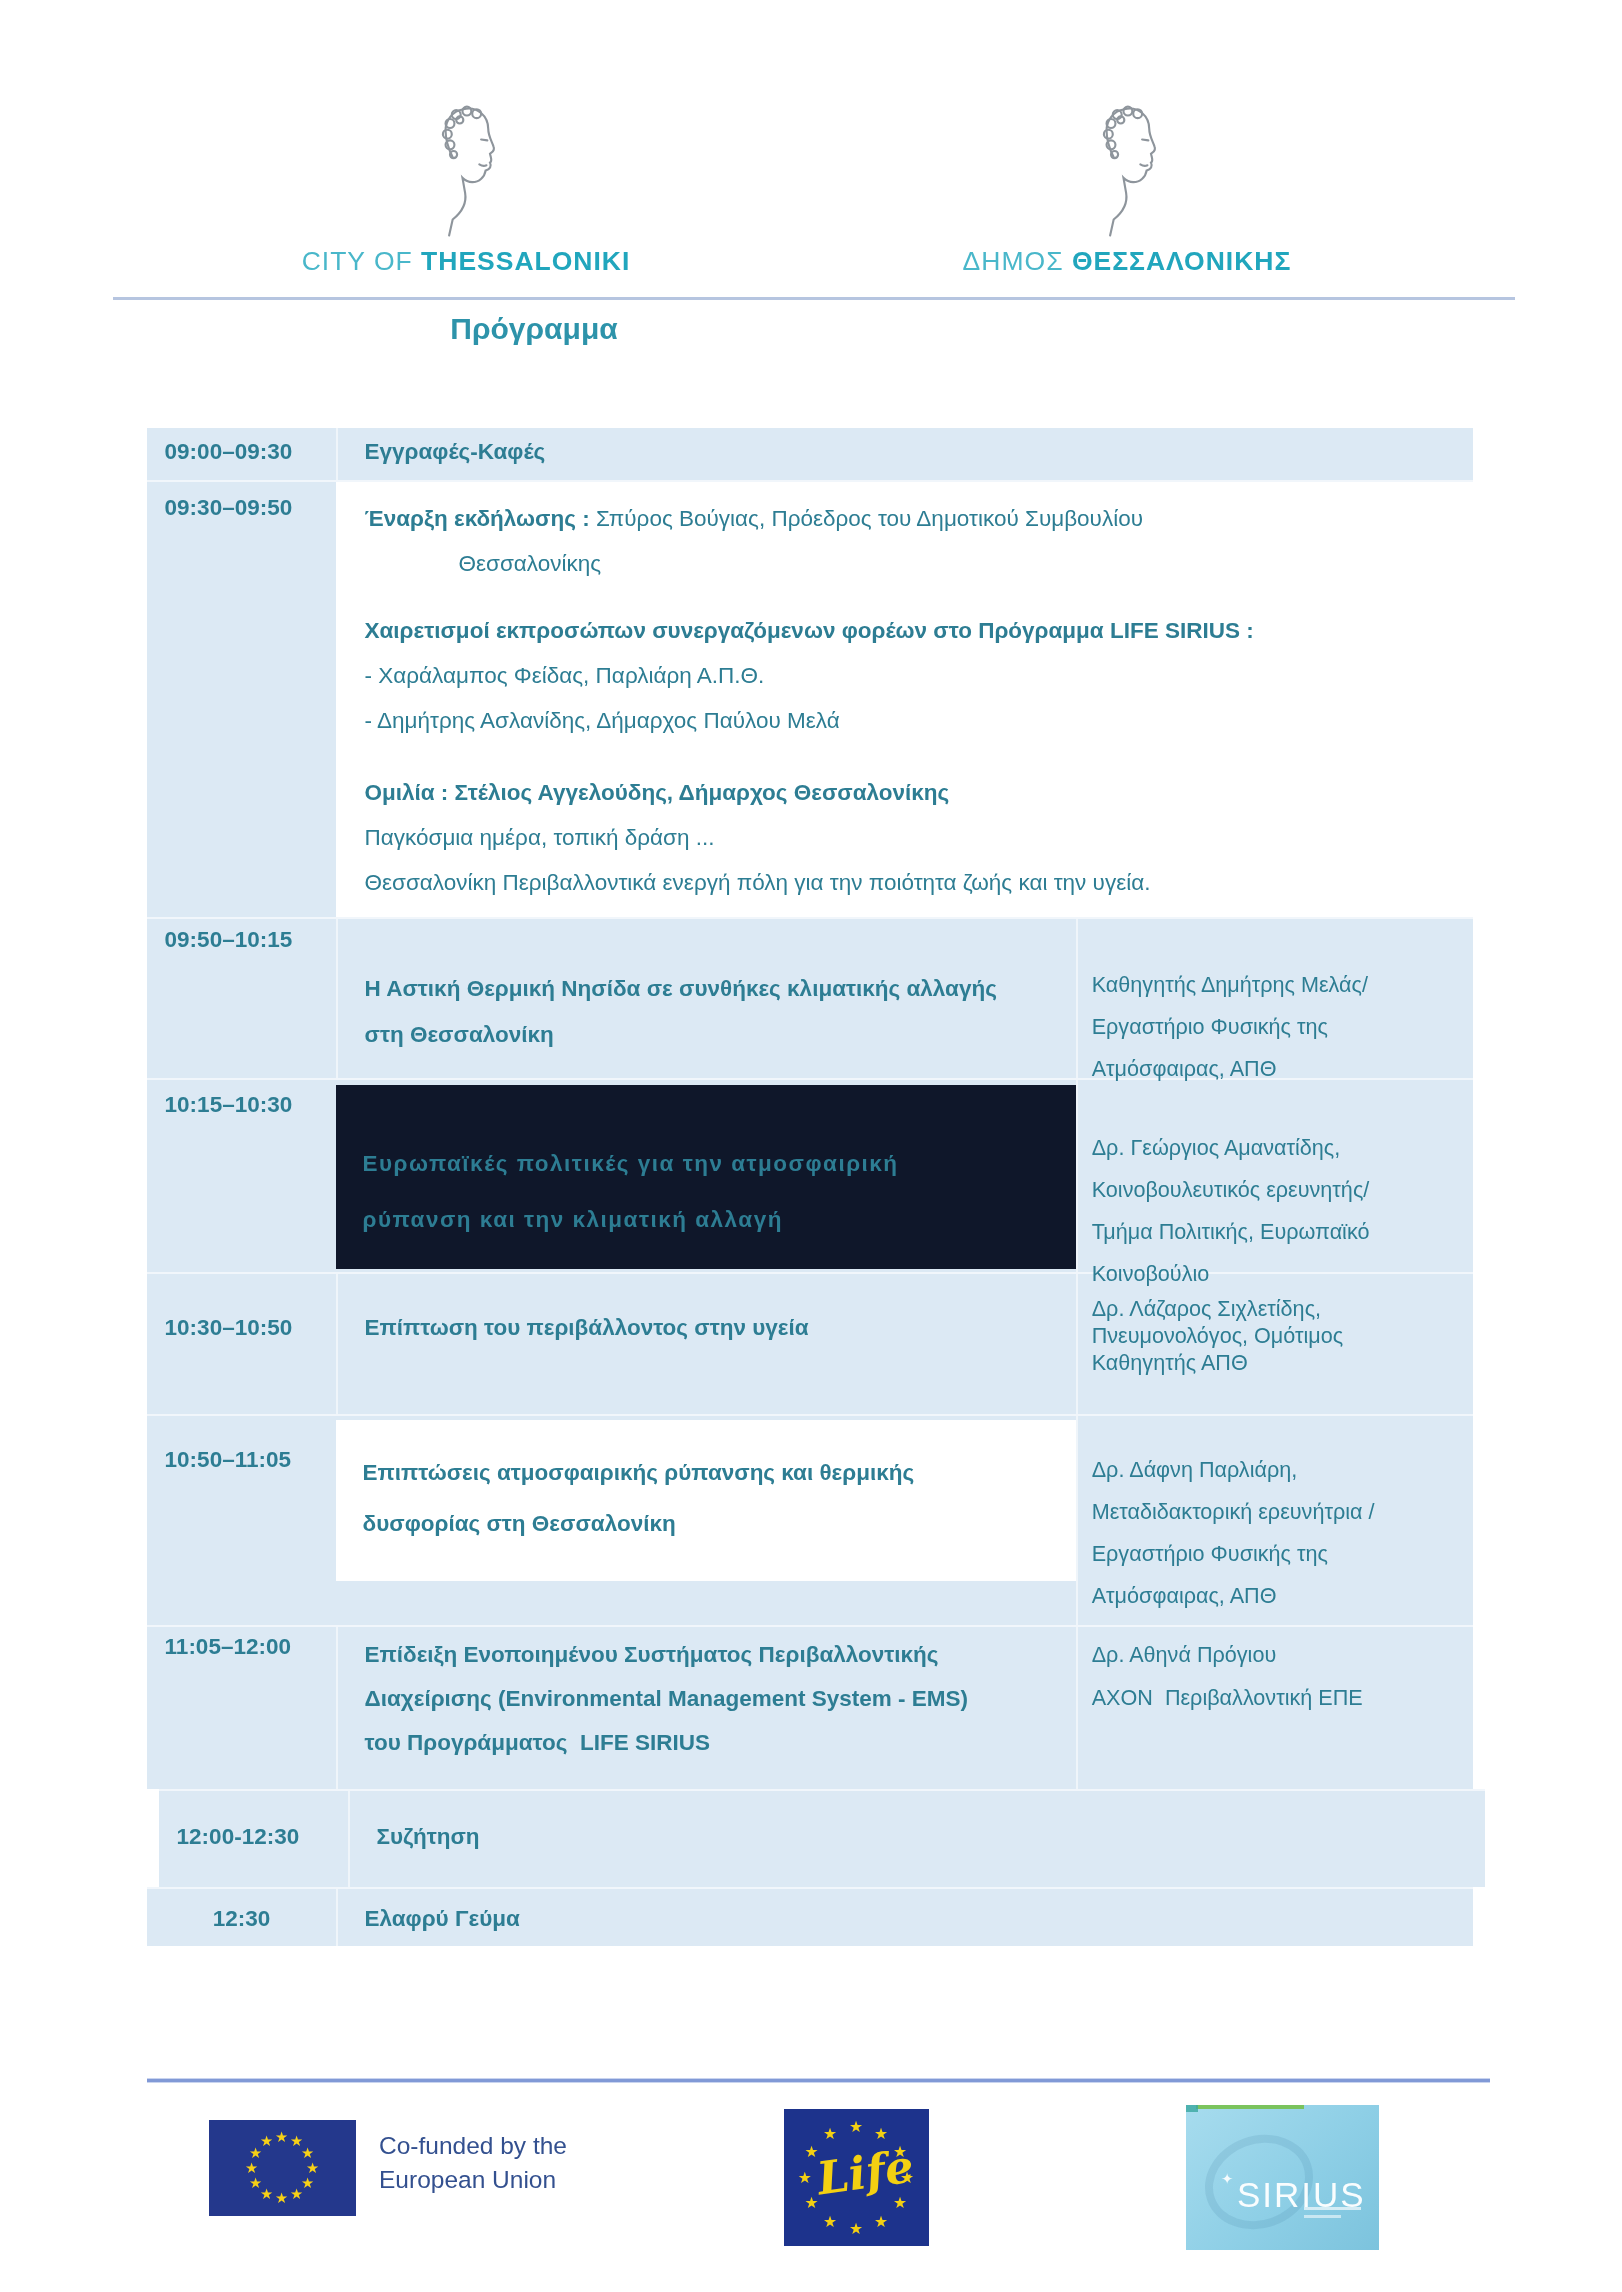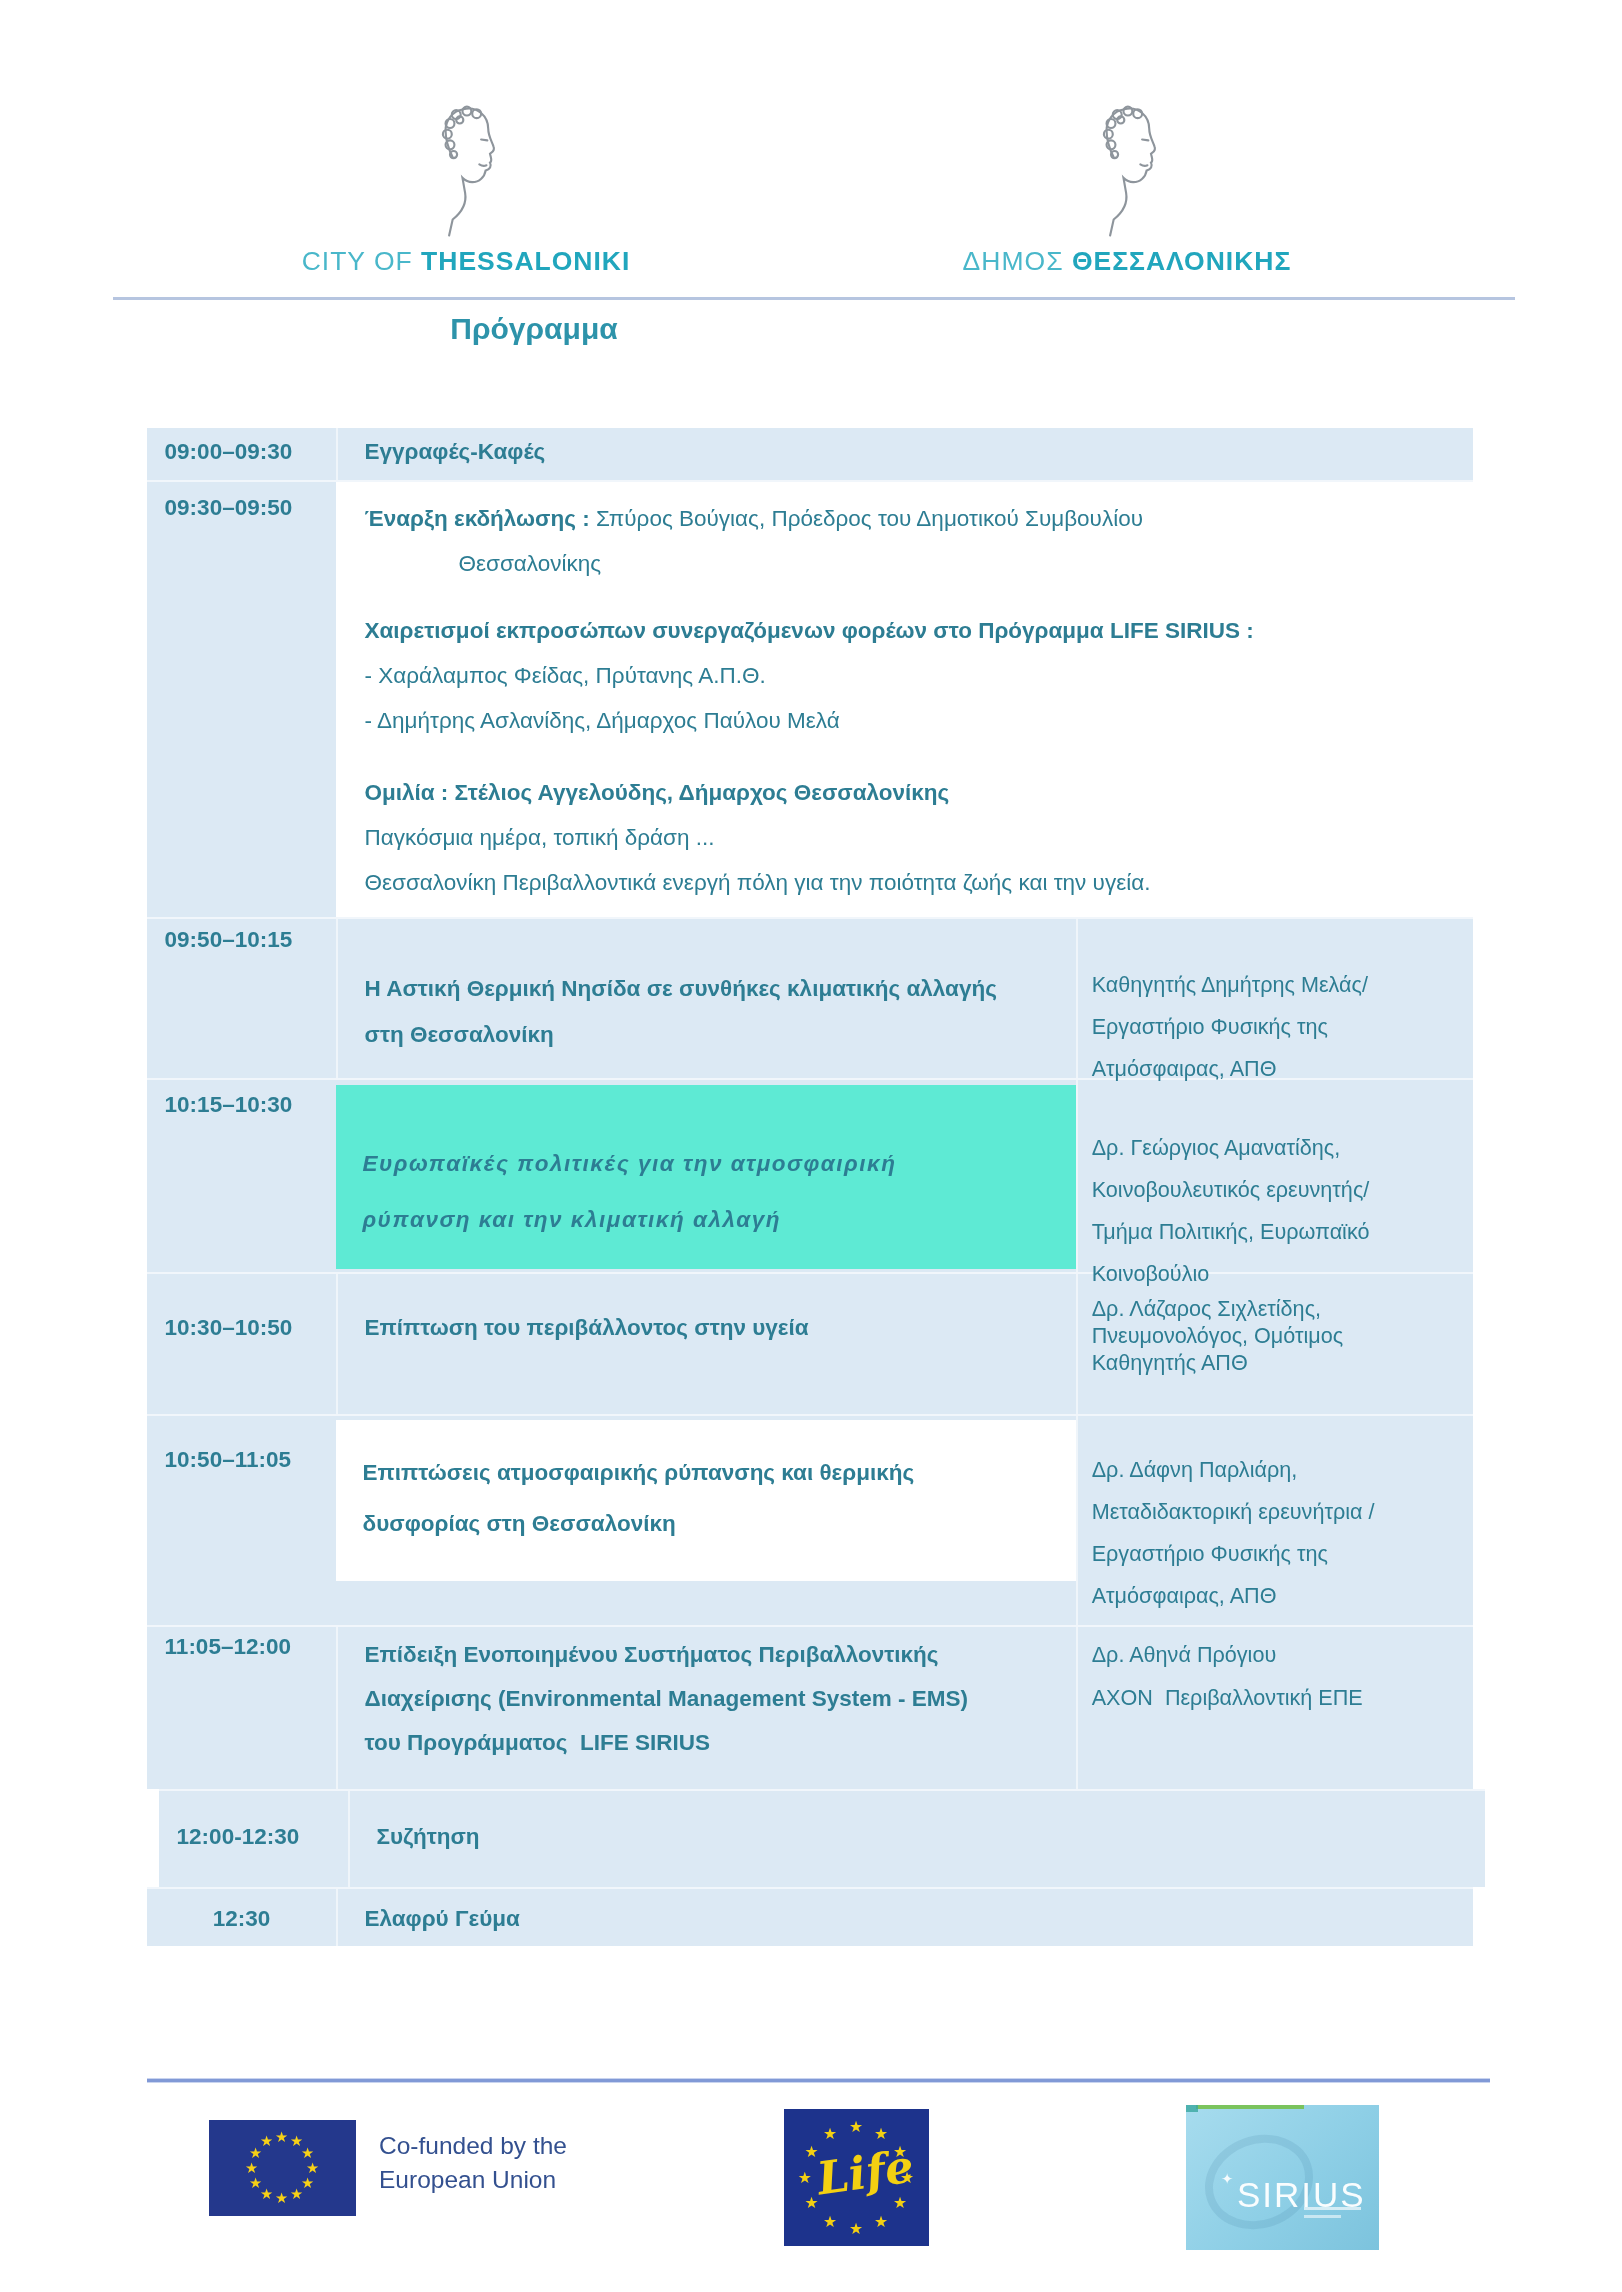--- a/index.html
+++ b/index.html
@@ -39,22 +39,22 @@
   .r2{height:437px;} .r2 .c-time{padding-top:12.7px;}
   .r2 .c-span{background:#ffffff;padding:13.7px 39px 0 26.5px;line-height:45px;}
   .r2 .p-open{padding-left:47px;text-indent:-47px;margin:0;}
   .r2 .p-greet{margin:22.5px 0 0 0;}
   .r2 .p-speech{margin:26.5px 0 0 0;}
   .r3{height:161px;} .r3 .c-time{padding-top:7.8px;}
   .r3 .c-mid{padding-top:47px;line-height:46px;}
   .r3 .c-right{padding-top:45px;line-height:42px;}
   .r4{height:194px;} .r4 .c-time{padding-top:11.8px;}
   .r4 .c-mid{padding:0;border-left:none;}
-  .r4 .white-box{background:#5eead4;margin:4.9px 0 0 0;height:184px;padding:51px 76px 0 26.5px;box-sizing:border-box;
-                 line-height:56px;letter-spacing:1.5px;font-style:italic;}
+  .r4 .white-box{background:#0f172a;margin:4.9px 0 0 0;height:184px;padding:51px 76px 0 26.5px;box-sizing:border-box;
+                 line-height:56px;letter-spacing:1.5px;}
   .r4 .c-right{padding-top:47px;line-height:42px;}
   .r5{height:142px;} .r5 .c-time{padding-top:41px;border-radius:14px;}
   .r5 .c-mid{padding-top:41px;}
   .r5 .c-right{padding-top:21px;line-height:27px;}
   .r6{height:211px;} .r6 .c-time{padding-top:31px;}
   .r6 .c-mid{padding:0;border-left:none;}
   .r6 .white-box2{background:#fff;margin:3.9px 0 0 0;height:161px;padding:27.4px 88px 0 26.5px;box-sizing:border-box;line-height:51px;}
   .r6 .c-right{padding-top:33px;line-height:42px;}
   .r7{height:164px;} .r7 .c-time{padding-top:6.9px;}
   .r7 .c-mid{padding-top:5.9px;line-height:44px;}
@@ -136,21 +136,21 @@
 
     <div class="srow r1">
       <div class="cell c-time">09:00–09:30</div>
       <div class="cell c-span">Εγγραφές-Καφές</div>
     </div>
 
     <div class="srow r2">
       <div class="cell c-time">09:30–09:50</div>
       <div class="cell c-span">
         <div class="para p-open"><span class="ttl">Έναρξη εκδήλωσης : </span><span>Σπύρος Βούγιας, Πρόεδρος του Δημοτικού Συμβουλίου</span><br><span style="padding-left:47px;display:inline-block;text-indent:0;">Θεσσαλονίκης</span></div>
-        <div class="para p-greet"><span class="ttl">Χαιρετισμοί εκπροσώπων συνεργαζόμενων φορέων στο Πρόγραμμα LIFE SIRIUS :</span><br><span>- Χαράλαμπος Φείδας, Πρύτανης Α.Π.Θ.</span><br><span>- Δημήτρης Ασλανίδης, Δήμαρχος Παύλου Μελά</span></div>
+        <div class="para p-greet"><span class="ttl">Χαιρετισμοί εκπροσώπων συνεργαζόμενων φορέων στο Πρόγραμμα LIFE SIRIUS :</span><br><span>- Χαράλαμπος Φείδας, Παρλιάρη Α.Π.Θ.</span><br><span>- Δημήτρης Ασλανίδης, Δήμαρχος Παύλου Μελά</span></div>
         <div class="para p-speech"><span class="ttl">Ομιλία : Στέλιος Αγγελούδης, Δήμαρχος Θεσσαλονίκης</span><br><span>Παγκόσμια ημέρα, τοπική δράση ...</span><br><span>Θεσσαλονίκη Περιβαλλοντικά ενεργή πόλη για την ποιότητα ζωής και την υγεία.</span></div>
       </div>
     </div>
 
     <div class="srow r3">
       <div class="cell c-time">09:50–10:15</div>
       <div class="cell c-mid ttl">Η Αστική Θερμική Νησίδα σε συνθήκες κλιματικής αλλαγής στη Θεσσαλονίκη</div>
       <div class="cell c-right">Καθηγητής Δημήτρης Μελάς/Εργαστήριο Φυσικής της Ατμόσφαιρας, ΑΠΘ</div>
     </div>
 

